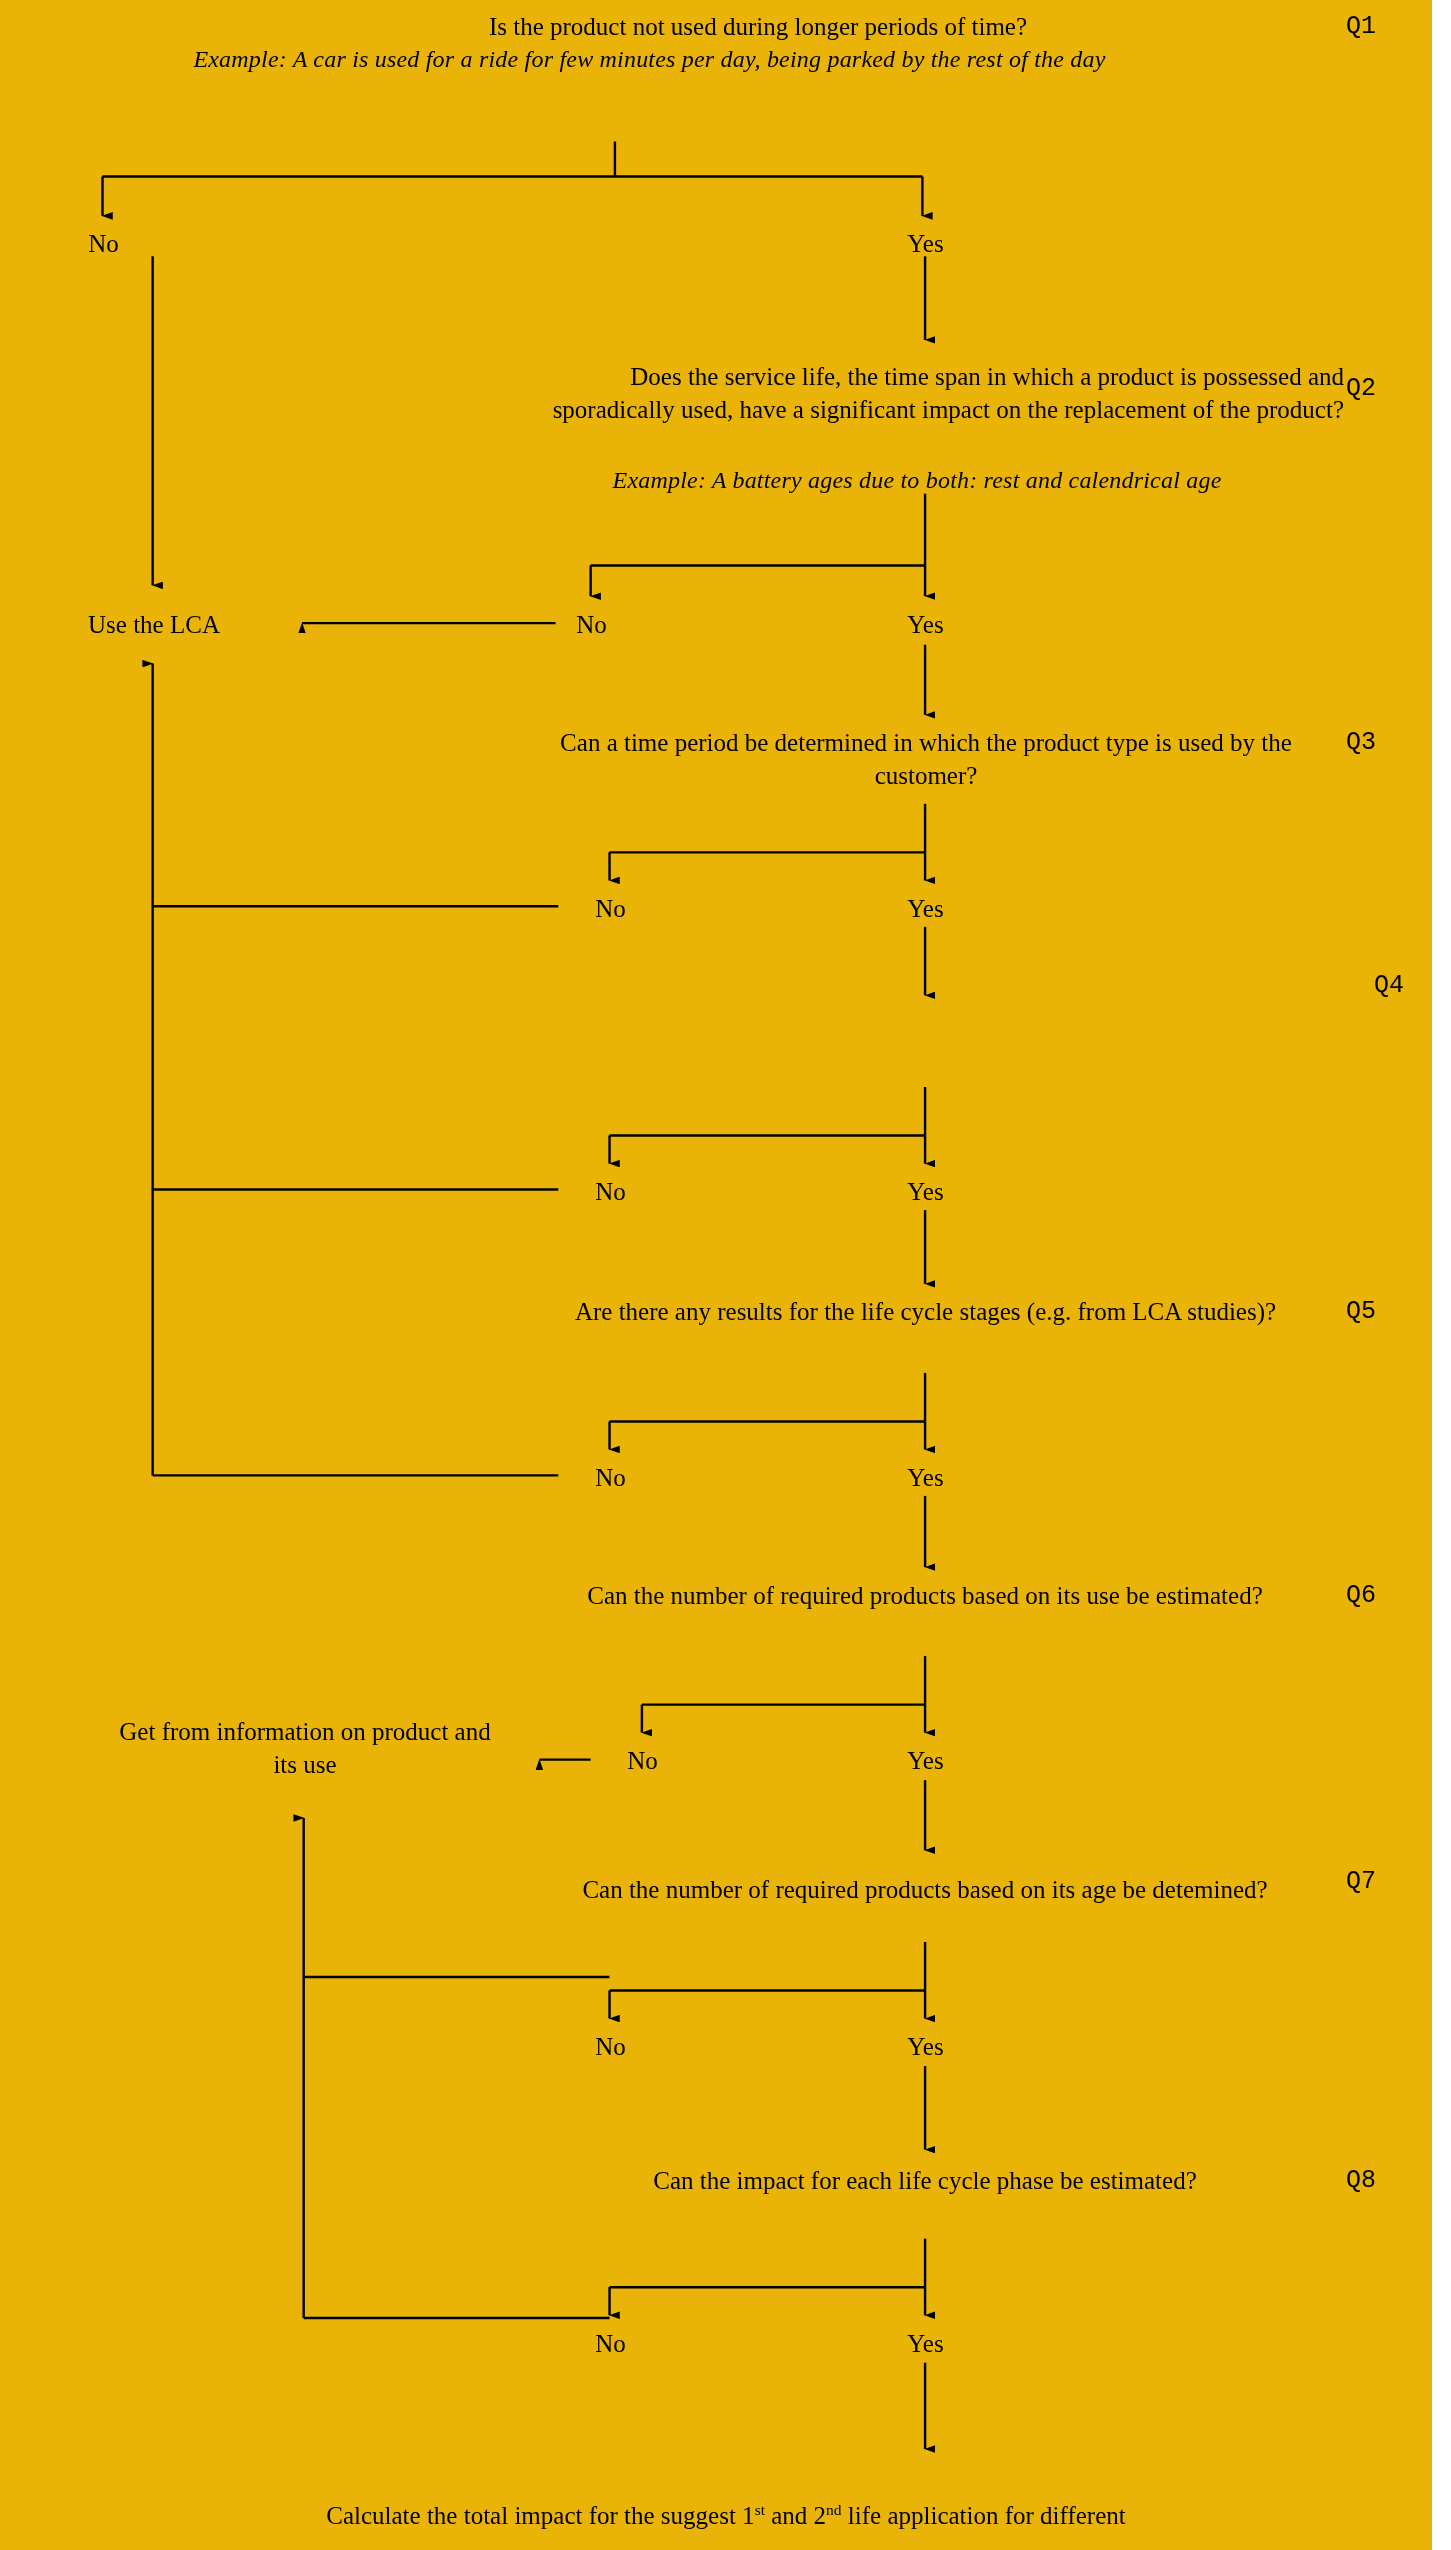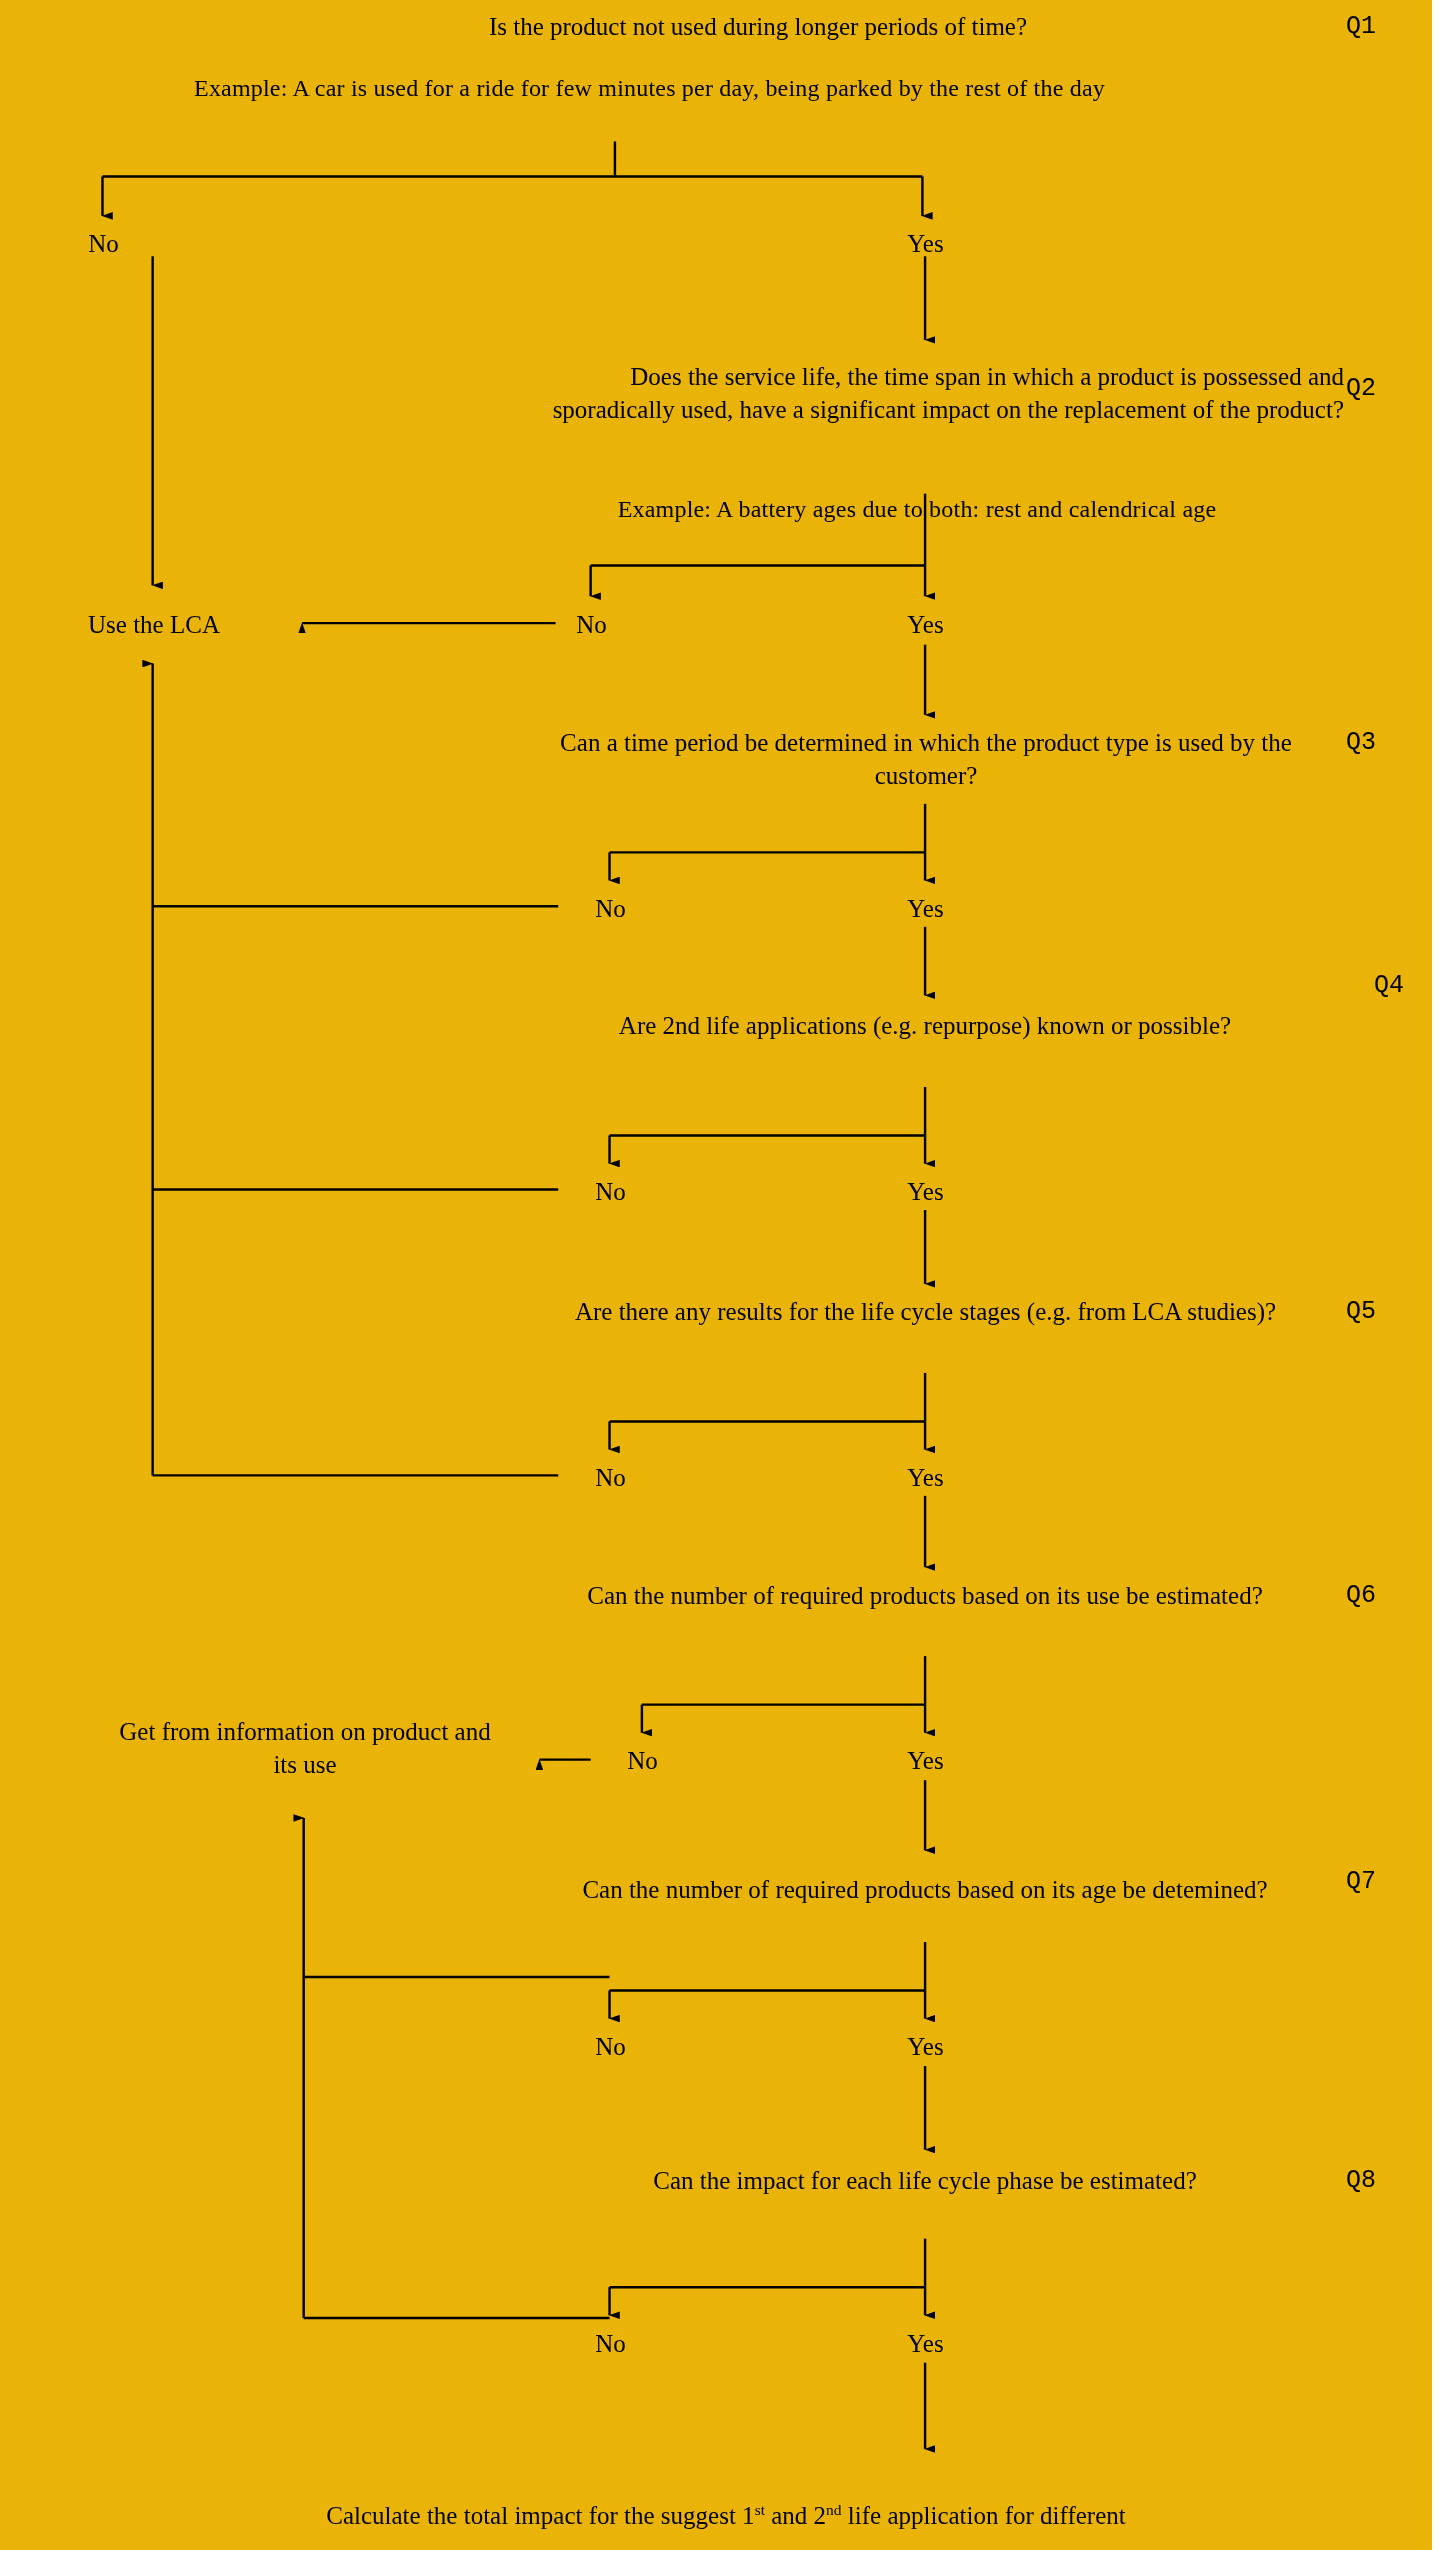--- a/index.html
+++ b/index.html
@@ -13,21 +13,21 @@
     overflow:hidden;
   }
   .txt{
     position:absolute;
     text-align:center;
     line-height:1.30;
     color:#000;
     white-space:pre-line;
   }
   .q-text{font-size:25px;}
-  .q-example{font-size:24px;letter-spacing:0.2px;margin-top:29px;}
+  .q-example{font-size:24px;font-style:italic;letter-spacing:0.2px;}
   .q-label{font-size:25px;text-align:left;font-family:Liberation Mono, monospace;}
   .branch-label{font-size:25px;}
   .terminal{font-size:25px;}
   .final{font-size:25px;line-height:1.32;}
   sup{font-size:.62em;vertical-align:super;line-height:0;}
   svg#wires{position:absolute;left:0;top:0;width:1451px;height:2550px;}
 </style>
 </head>
 <body>
 
@@ -141,21 +141,20 @@
   <div class="txt branch-label" style="left:925px;top:609px;width:103px;transform:translateX(-51px);">Yes</div>
 
   <div class="txt terminal" style="left:27px;top:609px;width:254px;">Use the LCA</div>
 
   <div class="txt q-text" style="left:540px;top:727px;width:772px;">Can a time period be determined in which the product type is used by the customer?</div>
   <div class="txt q-label" style="left:1346px;top:727px;width:86px;">Q3</div>
 
   <div class="txt branch-label" style="left:610px;top:893px;width:103px;transform:translateX(-51px);">No</div>
   <div class="txt branch-label" style="left:925px;top:893px;width:103px;transform:translateX(-51px);">Yes</div>
 
-  <div class="txt q-text" style="left:604px;top:1010px;width:642px;">Are 2nd life applications (e.g. repurpose) known or possible?</div>
   <div class="txt q-label" style="left:1346px;top:970px;width:86px;text-align:center;">Q4</div>
 
   <div class="txt branch-label" style="left:610px;top:1176px;width:103px;transform:translateX(-51px);">No</div>
   <div class="txt branch-label" style="left:925px;top:1176px;width:103px;transform:translateX(-51px);">Yes</div>
 
   <div class="txt q-text" style="left:572px;top:1296px;width:707px;">Are there any results for the life cycle stages (e.g. from LCA studies)?</div>
   <div class="txt q-label" style="left:1346px;top:1296px;width:86px;">Q5</div>
 
   <div class="txt branch-label" style="left:610px;top:1462px;width:103px;transform:translateX(-51px);">No</div>
   <div class="txt branch-label" style="left:925px;top:1462px;width:103px;transform:translateX(-51px);">Yes</div>

